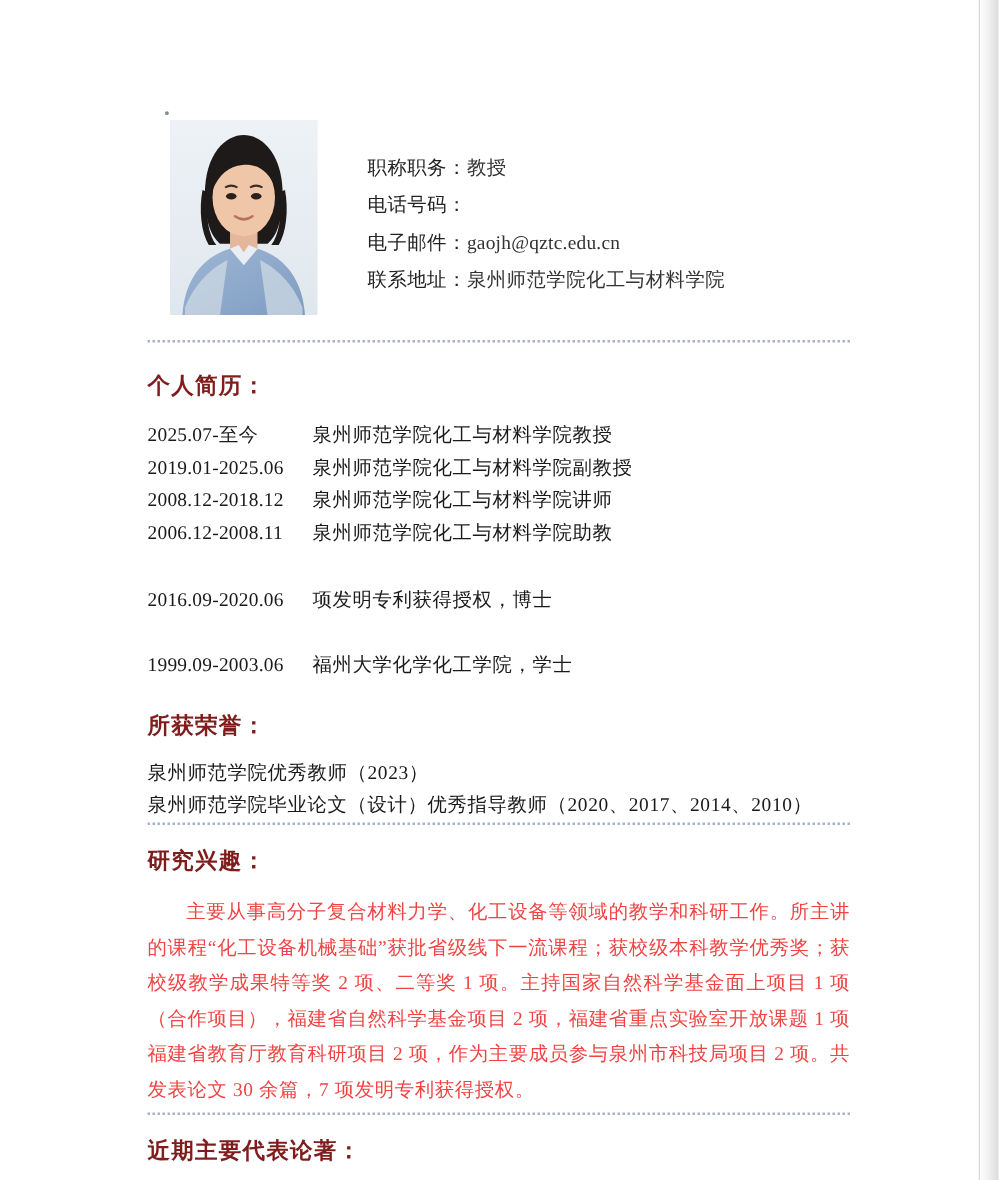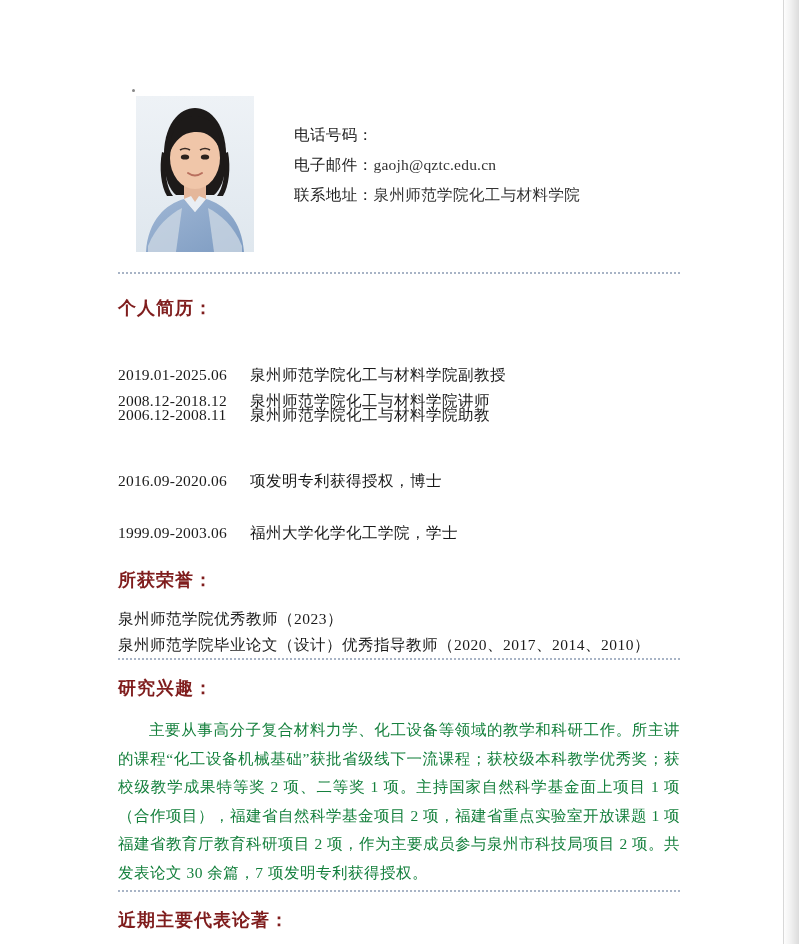--- a/index.html
+++ b/index.html
@@ -143,21 +143,21 @@
   .para {
     position: absolute;
     left: 118px;
     top: 716px;
     width: 562px;
     font-size: 15.5px;
     line-height: 28.5px;
     text-align: justify;
     text-indent: 2em;
     letter-spacing: 0.5px;
-    color: #15803d;
+    color: #ef4444;
   }
 </style>
 </head>
 <body>
 
 <div class="page">
 
   <div class="header">
     <div class="dot-mark"></div>
 
@@ -198,42 +198,48 @@
 
         <path d="M48 103 L59 116 L70 103 L63 100 L59 106 L55 100 Z" fill="#e9eef4"></path>
 
         <path d="M12 150 C20 130 34 118 46 112 L40 156 L12 156 Z" fill="#cfd9e4" opacity="0.75"></path>
         <path d="M106 150 C98 130 84 118 72 112 L78 156 L106 156 Z" fill="#cfd9e4" opacity="0.75"></path>
       </svg>
     </div>
 
     <div class="contact">
       <div class="contact-row">
+        <span class="label">职称职务：</span><span class="value">教授</span>
+      </div>
+      <div class="contact-row">
         <span class="label">电话号码：</span><span class="value"></span>
       </div>
       <div class="contact-row">
         <span class="label">电子邮件：</span><span class="value mono">gaojh@qztc.edu.cn</span>
       </div>
       <div class="contact-row">
         <span class="label">联系地址：</span><span class="value">泉州师范学院化工与材料学院</span>
       </div>
     </div>
   </div>
 
   <div class="dotted" style="top:272px;"></div>
 
   <div class="sec-title" style="top:296px;">个人简历：</div>
 
+  <div class="res-row" style="top:338px;">
+    <span class="date">2025.07-至今</span><span class="desc">泉州师范学院化工与材料学院教授</span>
+  </div>
   <div class="res-row" style="top:364px;">
     <span class="date">2019.01-2025.06</span><span class="desc">泉州师范学院化工与材料学院副教授</span>
   </div>
   <div class="res-row" style="top:390px;">
     <span class="date">2008.12-2018.12</span><span class="desc">泉州师范学院化工与材料学院讲师</span>
   </div>
-  <div class="res-row" style="top:404px;">
+  <div class="res-row" style="top:416px;">
     <span class="date">2006.12-2008.11</span><span class="desc">泉州师范学院化工与材料学院助教</span>
   </div>
   <div class="res-row" style="top:470px;">
     <span class="date">2016.09-2020.06</span><span class="desc">项发明专利获得授权，博士</span>
   </div>
   <div class="res-row" style="top:522px;">
     <span class="date">1999.09-2003.06</span><span class="desc">福州大学化学化工学院，学士</span>
   </div>
 
   <div class="sec-title" style="top:568px;">所获荣誉：</div>

